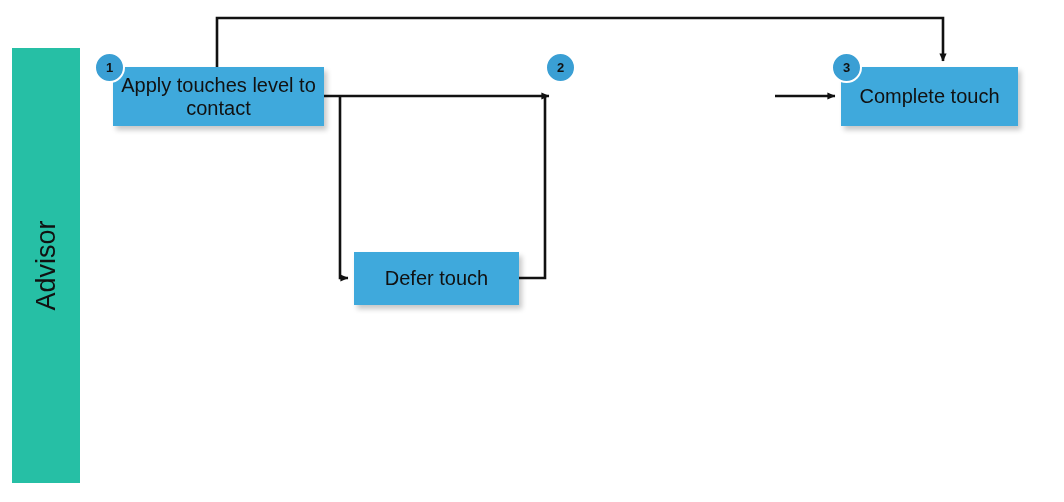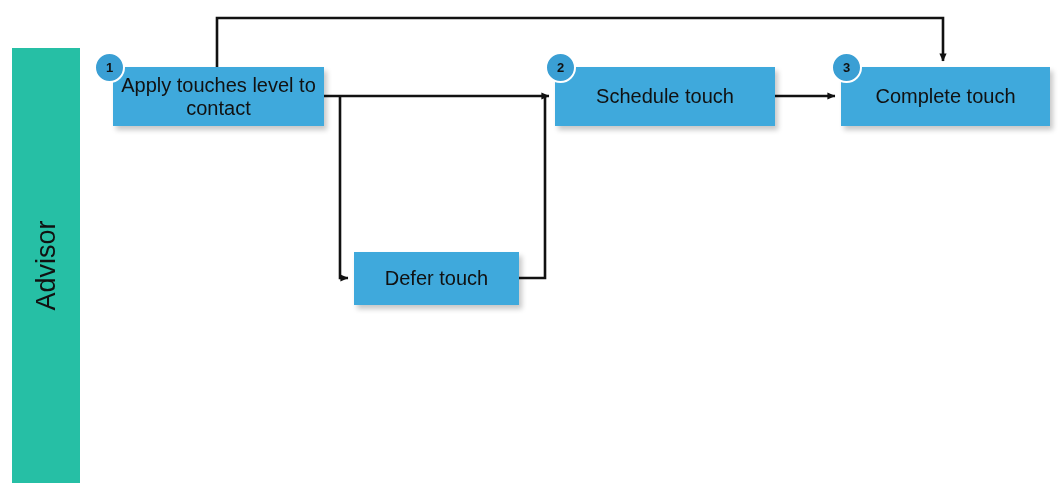--- a/index.html
+++ b/index.html
@@ -54,21 +54,21 @@
     display: flex;
     align-items: center;
     justify-content: center;
     text-align: center;
     box-sizing: border-box;
     padding: 2px 8px;
     box-shadow: 3px 4px 5px rgba(0,0,0,0.22);
   }
   #box-apply    { left: 113px; top: 67px;  width: 211px; height: 59px; }
   #box-schedule { left: 555px; top: 67px;  width: 220px; height: 59px; }
-  #box-complete { left: 841px; top: 67px;  width: 209px; height: 59px; }
+  #box-complete { left: 841px; top: 67px;  width: 177px; height: 59px; }
   #box-defer    { left: 354px; top: 252px; width: 165px; height: 53px; }
   #box-monitor  { left: 113px; top: 425px; width: 931px; height: 58px;
                   font-size: 21px; }
   
   .badge {
     position: absolute;
     width: 31px;
     height: 31px;
     border-radius: 50%;
     background: #3a9fd4;
@@ -119,23 +119,20 @@
 
     <path d="M519,278 L545,278 L545,96" fill="none" stroke="#111111" stroke-width="2.6"></path>
 
     <path d="M775,96 L835,96" fill="none" stroke="#111111" stroke-width="2.6" marker-end="url(#arrowhead)"></path>
   </svg>
 
   <div class="box" id="box-apply">
     <span>Apply touches level to contact</span>
   </div>
 
-  <div class="box" id="box-schedule">
-    <span>Schedule touch</span>
-  </div>
 
   <div class="box" id="box-complete">
     <span>Complete touch</span>
   </div>
 
   <div class="box" id="box-defer">
     <span>Defer touch</span>
   </div>
 
 

